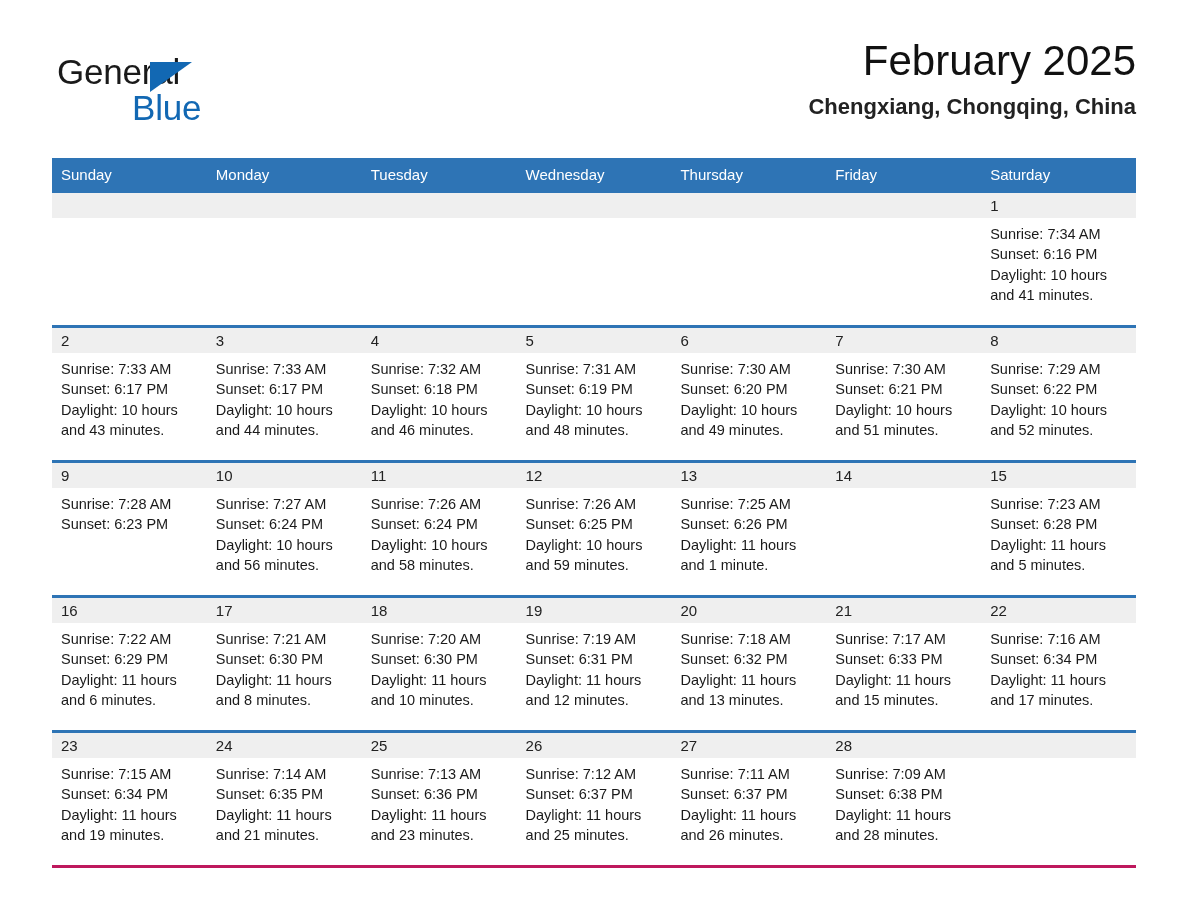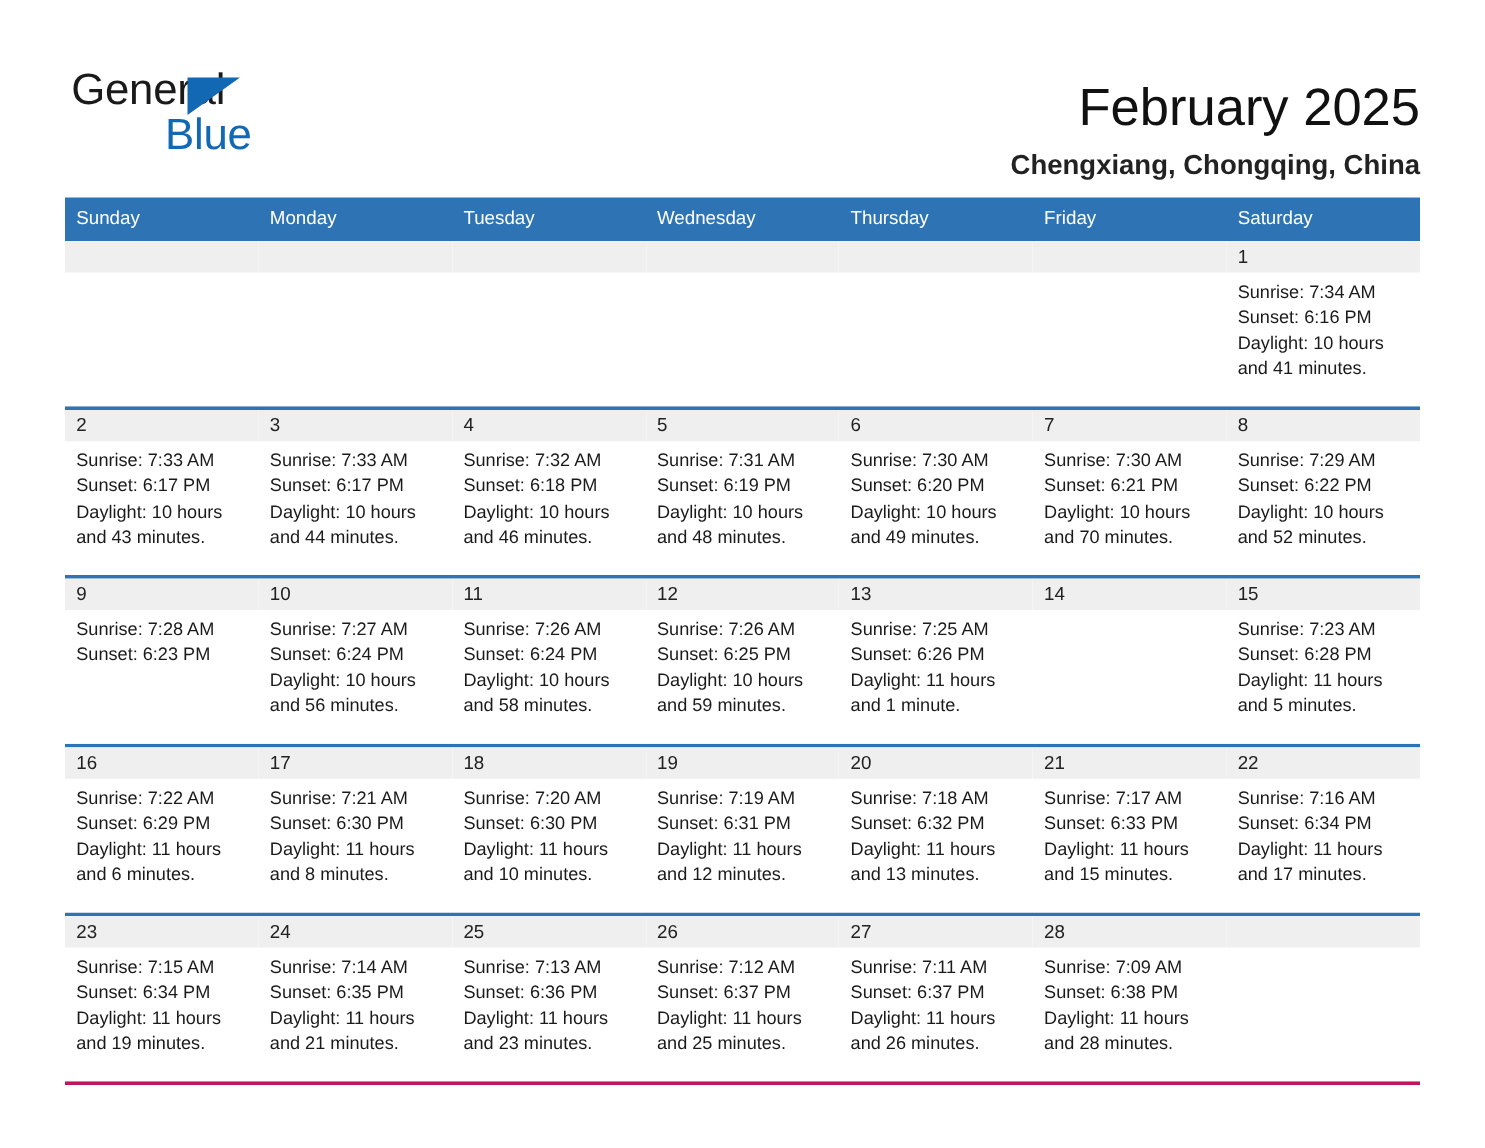--- a/index.html
+++ b/index.html
@@ -62,21 +62,21 @@
     font-size: 35px;
     letter-spacing: -0.2px;
     color: #1268b3;
     font-weight: 400;
     line-height: 40px;
   }
 
   .title-block {
     position: absolute;
     right: 52px;
-    top: 61px;
+    top: 36px;
     text-align: right;
   }
   .cal-title {
     font-size: 42px;
     font-weight: 400;
     color: #111111;
     line-height: 50px;
     white-space: nowrap;
   }
   .cal-subtitle {
@@ -250,21 +250,21 @@
               <div>Sunrise: 7:30 AM</div>
               <div>Sunset: 6:20 PM</div>
               <div class="wrap">Daylight: 10 hours and 49 minutes.</div>
             </div>
           </div>
           <div class="day-cell">
             <div class="day-number-band">7</div>
             <div class="day-body">
               <div>Sunrise: 7:30 AM</div>
               <div>Sunset: 6:21 PM</div>
-              <div class="wrap">Daylight: 10 hours and 70 minutes.</div>
+              <div class="wrap">Daylight: 10 hours and 51 minutes.</div>
             </div>
           </div>
           <div class="day-cell">
             <div class="day-number-band">8</div>
             <div class="day-body">
               <div>Sunrise: 7:29 AM</div>
               <div>Sunset: 6:22 PM</div>
               <div class="wrap">Daylight: 10 hours and 52 minutes.</div>
             </div>
           </div>

